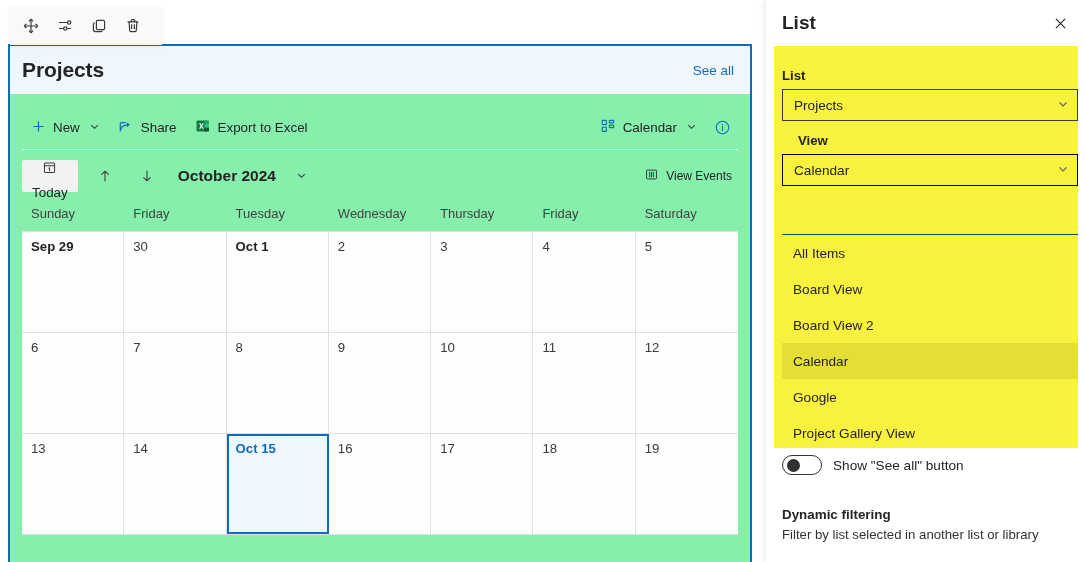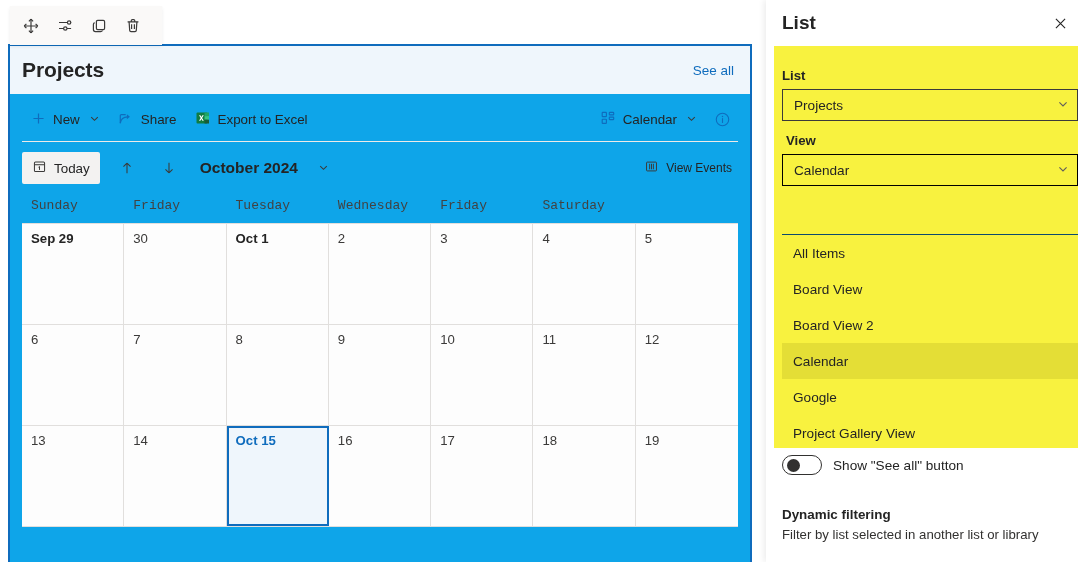--- a/index.html
+++ b/index.html
@@ -46,23 +46,23 @@
   }
   .wp-title {
     font-size: 21px; font-weight: 600; color: #242424;
     letter-spacing: -.1px; flex: 1;
   }
   .see-all {
     font-size: 13.5px; color: #0f6cbd; cursor: pointer;
   }
 
   .wp-body {
-    background: #0ea5e9;
+    background: #86efac;
     height: calc(100% - 48px);
-    padding: 4px 12px;
+    padding: 12px 12px;
     position: relative;
   }
 
   
   .cmdbar {
     height: 44px; display: flex; align-items: center;
     border-bottom: 1px solid #edebe9;
   }
   .cmd-left { display: flex; align-items: center; gap: 0; }
   .cmd-right { margin-left: auto; display: flex; align-items: center; }
@@ -79,21 +79,21 @@
   }
 
   
   .datebar {
     height: 52px; display: flex; align-items: center;
   }
   .today-btn {
     display: flex; align-items: center; gap: 7px;
     height: 32px; padding: 0 10px;
     background: #f3f2f1; border-radius: 2px;
-    font-size: 13.4px; color: #242424; cursor: pointer;
+    font-size: 13.4px; color: #242424; cursor: pointer; flex-direction: column;
   }
   .nav-arrow {
     width: 30px; height: 30px; margin-left: 12px;
     display: flex; align-items: center; justify-content: center;
     cursor: pointer; border-radius: 2px;
   }
   .nav-arrow:first-of-type { margin-left: 18px; }
   .month-label {
     margin-left: 16px; display: flex; align-items: center; gap: 20px;
     font-size: 15.5px; font-weight: 600; color: #242424; cursor: pointer;
@@ -102,21 +102,20 @@
     margin-left: auto; display: flex; align-items: center; gap: 7px;
     font-size: 12px; color: #242424; cursor: pointer;
     height: 32px; padding: 0 6px; border-radius: 2px; justify-content: center;
   }
 
   
   .cal { width: 100%; }
   .cal-dow {
     display: grid; grid-template-columns: repeat(7, 1fr);
     border-bottom: 1px solid #e1dfdd;
-    font-family: Liberation Mono, monospace;
   }
   .dow {
     font-size: 13px; color: #424242;
     padding: 4px 0 10px 9px;
   }
   .cal-rows { display: block; }
   .cal-row {
     display: grid; grid-template-columns: repeat(7, 1fr);
     height: 101px;
     border-bottom: 1px solid #e1dfdd;
@@ -367,20 +366,21 @@
           <span>View Events</span>
         </div>
       </div>
 
       <div class="cal">
         <div class="cal-dow" id="dow-row">
             <div class="dow">Sunday</div>
             <div class="dow">Friday</div>
             <div class="dow">Tuesday</div>
             <div class="dow">Wednesday</div>
+            <div class="dow">Thursday</div>
             <div class="dow">Friday</div>
             <div class="dow">Saturday</div>
           </div>
         <div class="cal-rows" id="cal-rows">
             <div class="cal-row">
               <div class="cell firstof">
                 <div class="d">Sep 29</div>
               </div>
               <div class="cell">
                 <div class="d">30</div>
@@ -469,21 +469,21 @@
       <div class="field-label" style="left:16px; top:22px;">List</div>
       <div class="combobox" style="left:16px; top:43px; width:296px;">
         <span class="cb-val">Projects</span>
         <span>
           <svg width="12" height="12" viewBox="0 0 12 12" fill="none" stroke="#605e5c" stroke-width="1.1">
             <path d="M2.4 4.4L6 8l3.6-3.6"></path>
           </svg>
         </span>
       </div>
 
-      <div class="field-label" style="left:20px; top:87px;">View</div>
+      <div class="field-label" style="left:32px; top:87px;">View</div>
       <div class="combobox focused" style="left:16px; top:108px; width:296px;">
         <span class="cb-val">Calendar</span>
         <span>
           <svg width="12" height="12" viewBox="0 0 12 12" fill="none" stroke="#605e5c" stroke-width="1.1">
             <path d="M2.4 4.4L6 8l3.6-3.6"></path>
           </svg>
         </span>
       </div>
 
       <div class="dd-list" id="dd-list">

